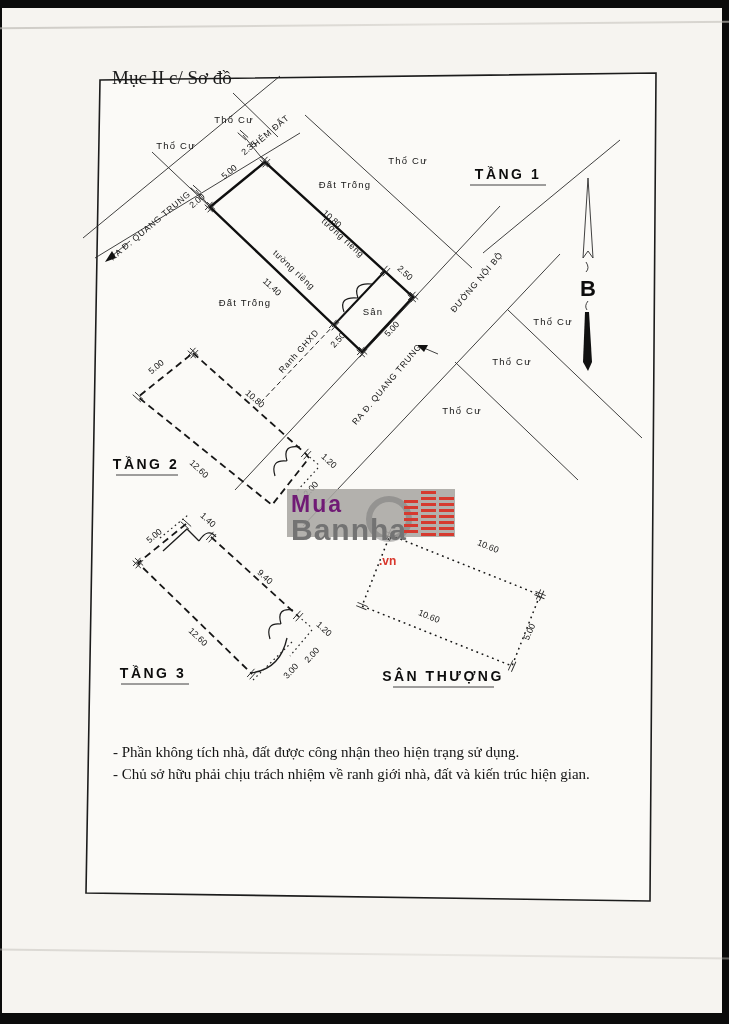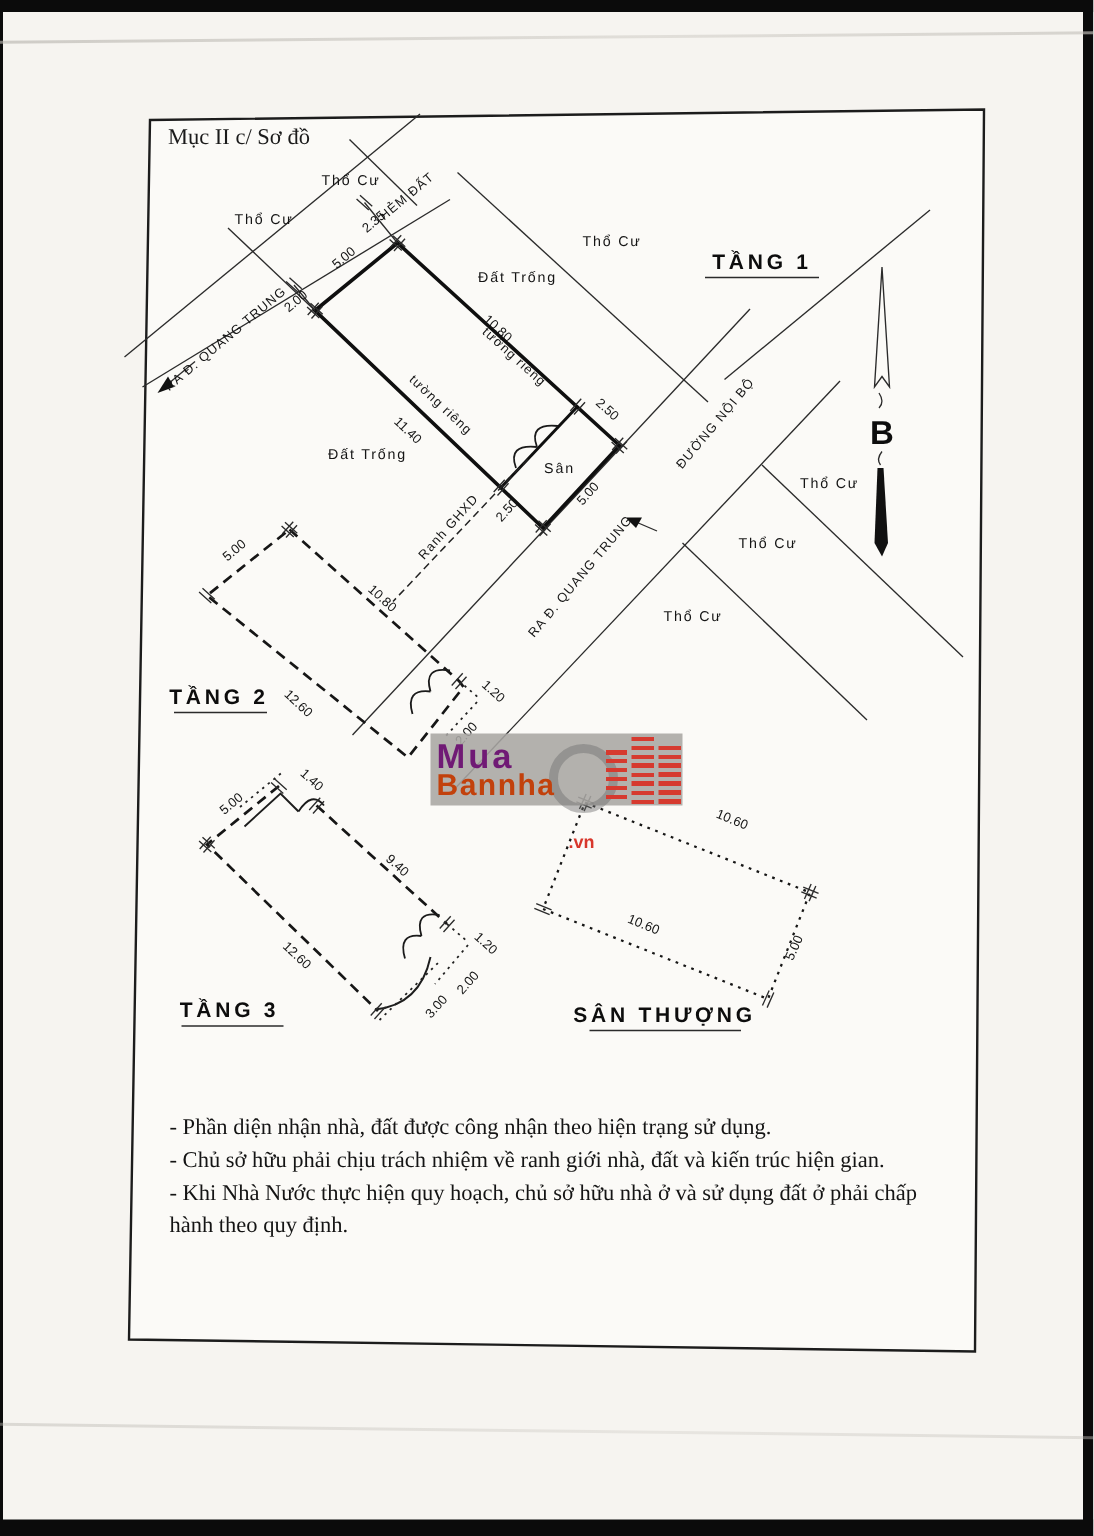--- a/index.html
+++ b/index.html
@@ -25,33 +25,33 @@
   .ghx{stroke:#222;stroke-width:1;stroke-dasharray:5 3;fill:none}
   .dot{stroke:#222;stroke-width:1.2;fill:none;stroke-dasharray:1.6 3.2}
   .dt2{stroke:#161616;stroke-width:1.5;fill:none;stroke-dasharray:1.8 3.8}
   .arc{stroke:#1a1a1a;stroke-width:1.2;fill:none}
   .t{font-size:9.5px;fill:#151515;letter-spacing:1.2px}
   .td{font-size:8.8px;fill:#151515}
   .ts{font-size:8.6px;fill:#151515;letter-spacing:0.8px}
   .th{font-size:14px;font-weight:bold;fill:#0d0d0d;letter-spacing:2.5px}
   .tb{font-size:22px;font-weight:bold;fill:#0d0d0d}
   .fill{fill:#111;stroke:none}
-  .title{position:absolute;left:112px;top:84px;font-family:"Liberation Serif",serif;
-         font-size:15px;color:#1a1a1a}
+  .title{position:absolute;left:112px;top:67px;font-family:"Liberation Serif",serif;
+         font-size:19px;color:#1a1a1a}
   .notes{position:absolute;left:113px;top:742px;width:528px;
          font-family:"Liberation Serif",serif;font-size:15px;color:#141414;line-height:1.45}
   .notes p{margin:0}
   .wm-band{position:absolute;left:287px;top:489px;width:168px;height:48px;
            background:rgba(168,166,163,0.88)}
   .wm-ring{position:absolute;left:366px;top:496px;width:34px;height:34px;border-radius:50%;
            border:6px solid rgba(110,110,110,0.45)}
   .wm-w1{position:absolute;left:291px;top:491px;font-size:23px;font-weight:bold;
          color:#701a75;letter-spacing:2px}
-  .wm-w2{position:absolute;left:291px;top:513px;font-size:20px;font-weight:bold;
-         color:#c2410c;letter-spacing:1px}
+  .wm-w2{position:absolute;left:291px;top:513px;font-size:30px;font-weight:bold;
+         color:#737373;letter-spacing:1px}
   .wm-vn{position:absolute;left:379px;top:554px;font-size:12px;font-weight:bold;color:#d8372c}
   .wm-st{position:absolute;background:repeating-linear-gradient(180deg,#d63a2f 0 3px,
           rgba(255,255,255,0) 3px 6px)}
   .st1{left:404px;top:500px;width:14px;height:34px}
   .st2{left:421px;top:491px;width:15px;height:45px}
   .st3{left:439px;top:497px;width:15px;height:39px}
 </style>
 </head>
 <body>
 
@@ -216,17 +216,16 @@
     <div class="wm-ring"></div>
     <div class="wm-st st1"></div>
     <div class="wm-st st2"></div>
     <div class="wm-st st3"></div>
     <div class="wm-w1">Mua</div>
     <div class="wm-w2">Bannha</div>
     <div class="wm-vn">.vn</div>
   </div>
 
   <div class="notes">
-    <p>- Phần diện nhận nhà, đất được công nhận theo hiện trạng sử dụng.</p>
+    <p>- Phần không tích nhà, đất được công nhận theo hiện trạng sử dụng.</p>
     <p>- Chủ sở hữu phải chịu trách nhiệm về ranh giới nhà, đất và kiến trúc hiện gian.</p>
-    <p>- Khi Nhà Nước thực hiện quy hoạch, chủ sở hữu nhà ở và sử dụng đất ở phải chấp hành theo quy định.</p>
   </div>
 </div>
 
 </body></html>

